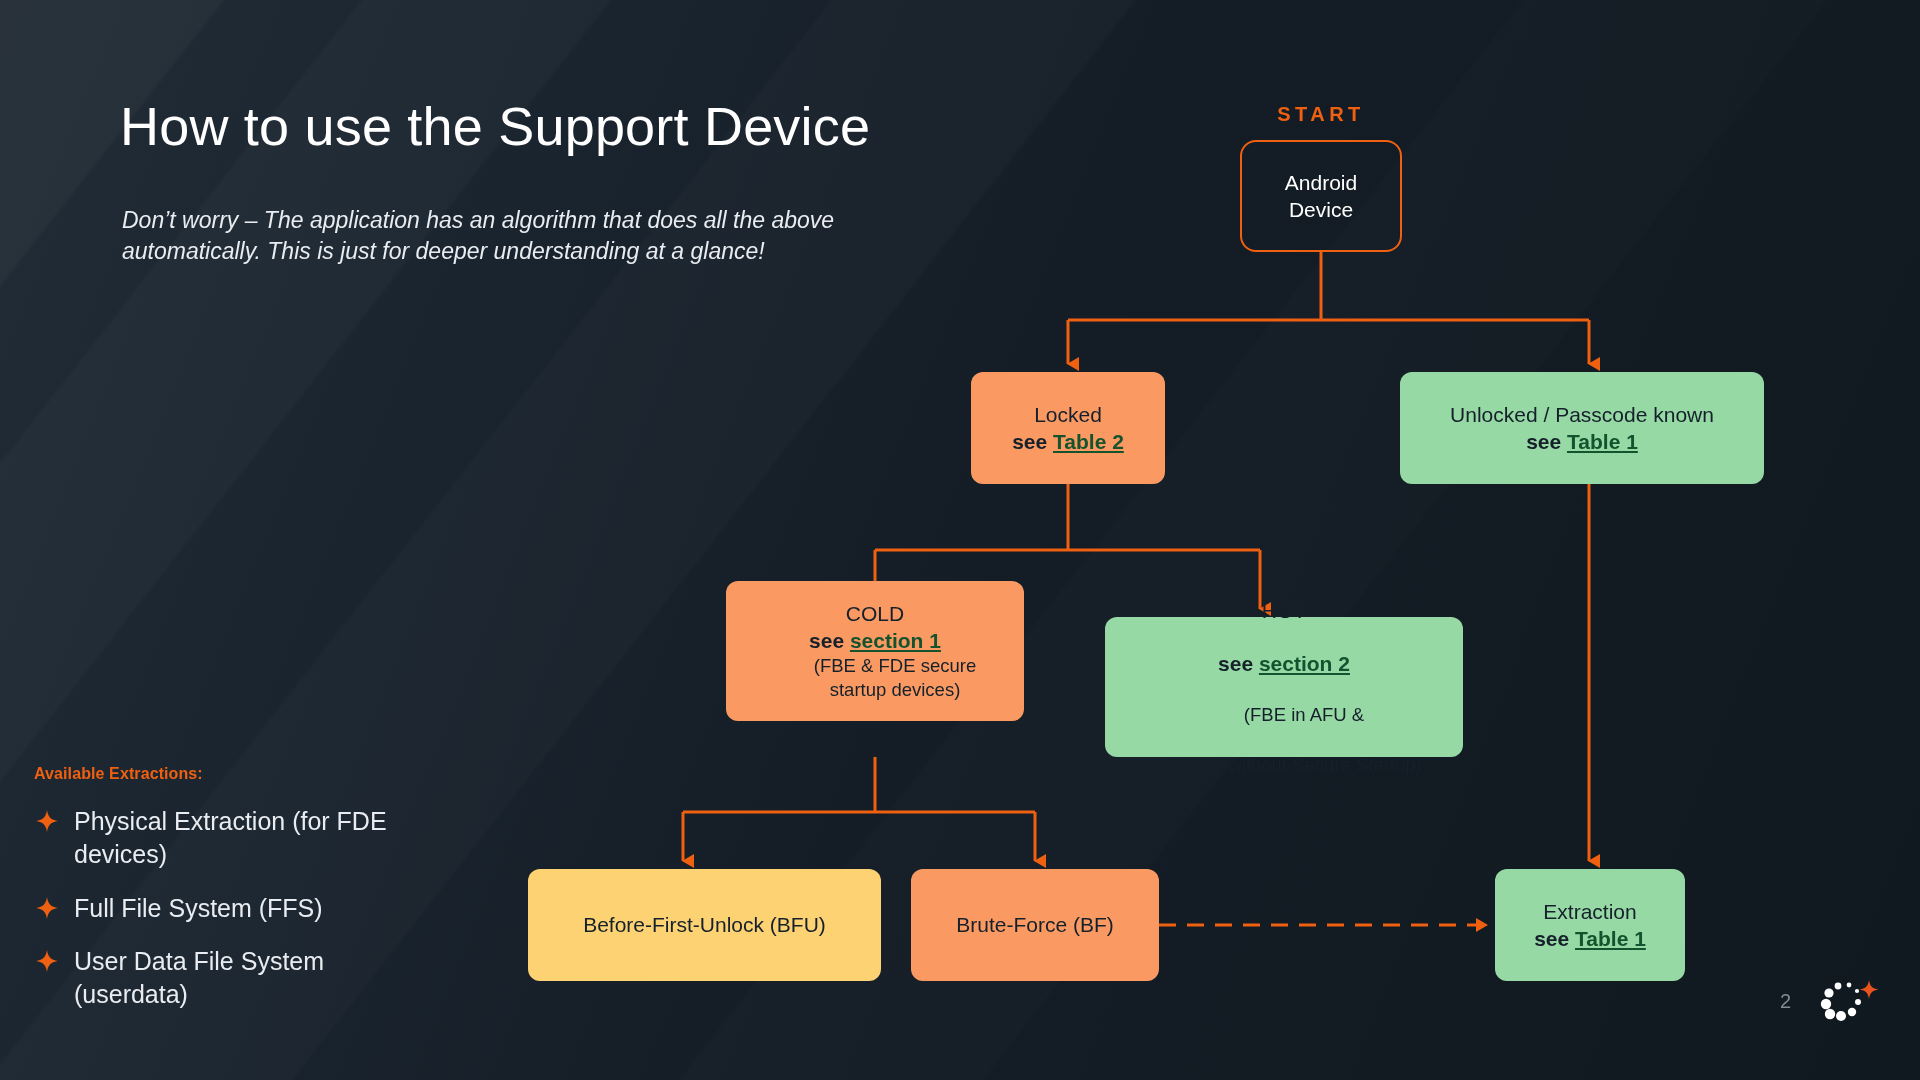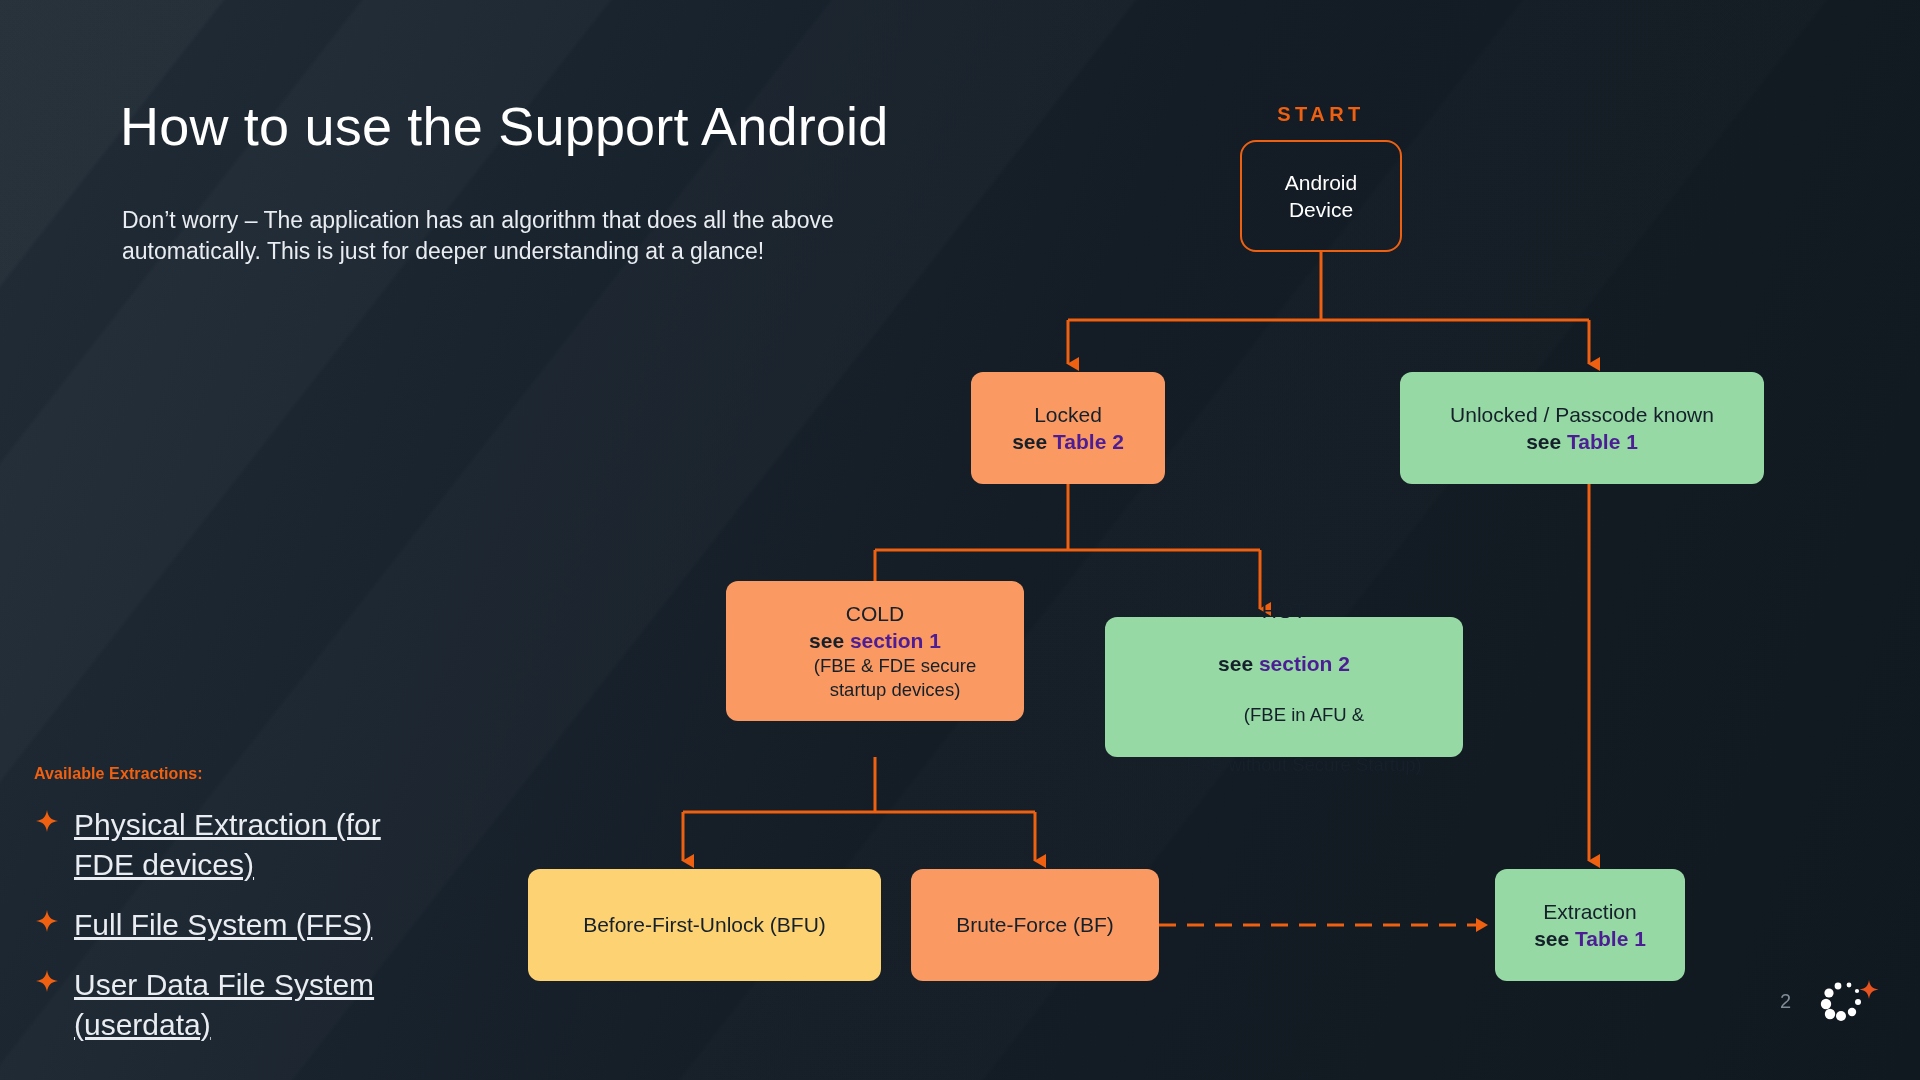--- a/index.html
+++ b/index.html
@@ -48,20 +48,21 @@
     letter-spacing: 0.2px;
     white-space: nowrap;
   }
 
   #subtitle {
     position: absolute;
     left: 122px;
     top: 205px;
     width: 800px;
     font-size: 23px;
+    font-style: italic;
     line-height: 1.33;
     color: #e9edf1;
   }
 
   #extractions {
     position: absolute;
     left: 34px;
     top: 765px;
     width: 440px;
   }
@@ -85,25 +86,24 @@
     width: 22px;
     margin-left: 2px;
     margin-right: 16px;
     margin-top: 5px;
     line-height: 1;
   }
 
   .extraction-bullet svg { display: block; }
 
   .extraction-text {
-    font-size: 30px;
+    font-size: 25px;
     line-height: 1.33;
     color: #e9edf1;
     max-width: 360px;
-    text-decoration: underline;
   }
 
   
   #flow { position: absolute; inset: 0; }
 
   #flow-lines {
     position: absolute;
     left: 0; top: 0;
     width: 1920px; height: 1080px;
     pointer-events: none;
@@ -119,21 +119,22 @@
     text-align: center;
     color: #15202b;
     line-height: 1.3;
   }
 
   .node .line-main { font-size: 21px; text-align: right; }
   .node .line-sub  { font-size: 21px; font-weight: bold; }
   .node .line-note { font-size: 18.5px; margin-left: 40px; }
 
   .node .ref {
-    color: #4c1d95;
+    color: #14532d;
+    text-decoration: underline;
     text-underline-offset: 2px;
     font-weight: bold;
     text-align: center;
   }
 
   #node-start {
     left: 1240px; top: 140px;
     width: 162px; height: 112px;
     background: transparent;
     border: 2.5px solid #ef6011;
@@ -211,21 +212,21 @@
     top: 978px;
     width: 62px;
     height: 58px;
   }
 </style>
 </head>
 <body>
 
 <div id="slide">
 
-  <div id="title">How to use the Support Android</div>
+  <div id="title">How to use the Support Device</div>
   <div id="subtitle">Don’t worry – The application has an algorithm that does all the above automatically. This is just for deeper understanding at a glance!</div>
 
   <div id="extractions">
     <div id="extractions-heading">Available Extractions:</div>
 
     <div class="extraction-item">
       <span class="extraction-bullet">
         <svg width="22" height="22" viewBox="0 0 22 22" aria-hidden="true">
           <path d="M11 0 C12.1 7.1 14.9 9.9 22 11 C14.9 12.1 12.1 14.9 11 22 C9.9 14.9 7.1 12.1 0 11 C7.1 9.9 9.9 7.1 11 0 Z" fill="#ef6011"></path>
         </svg>

